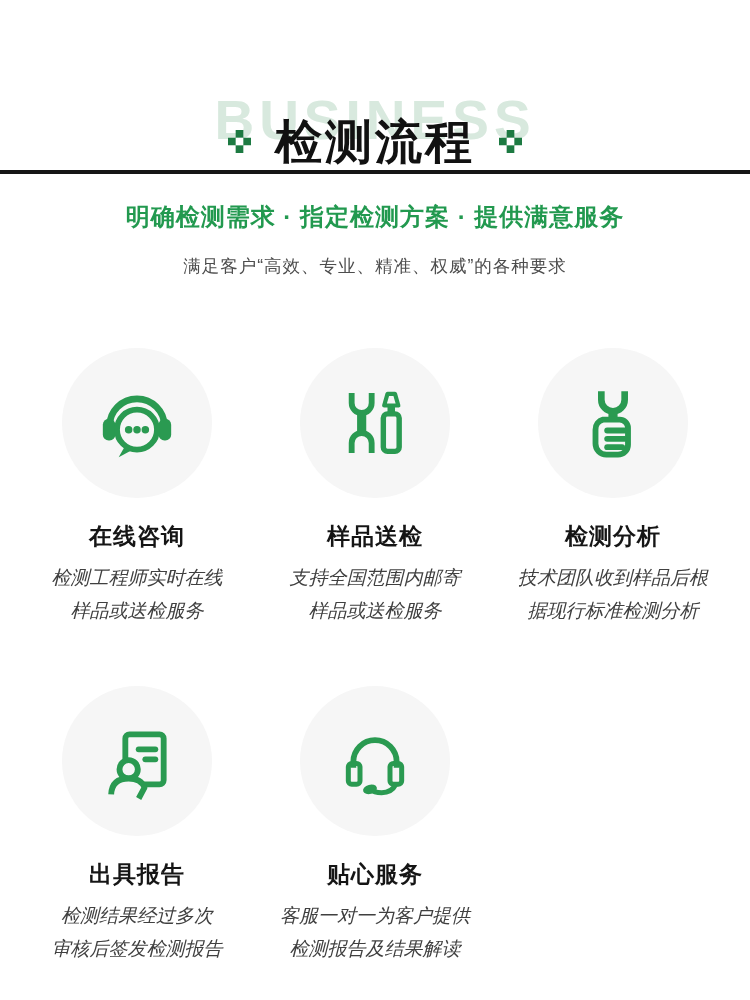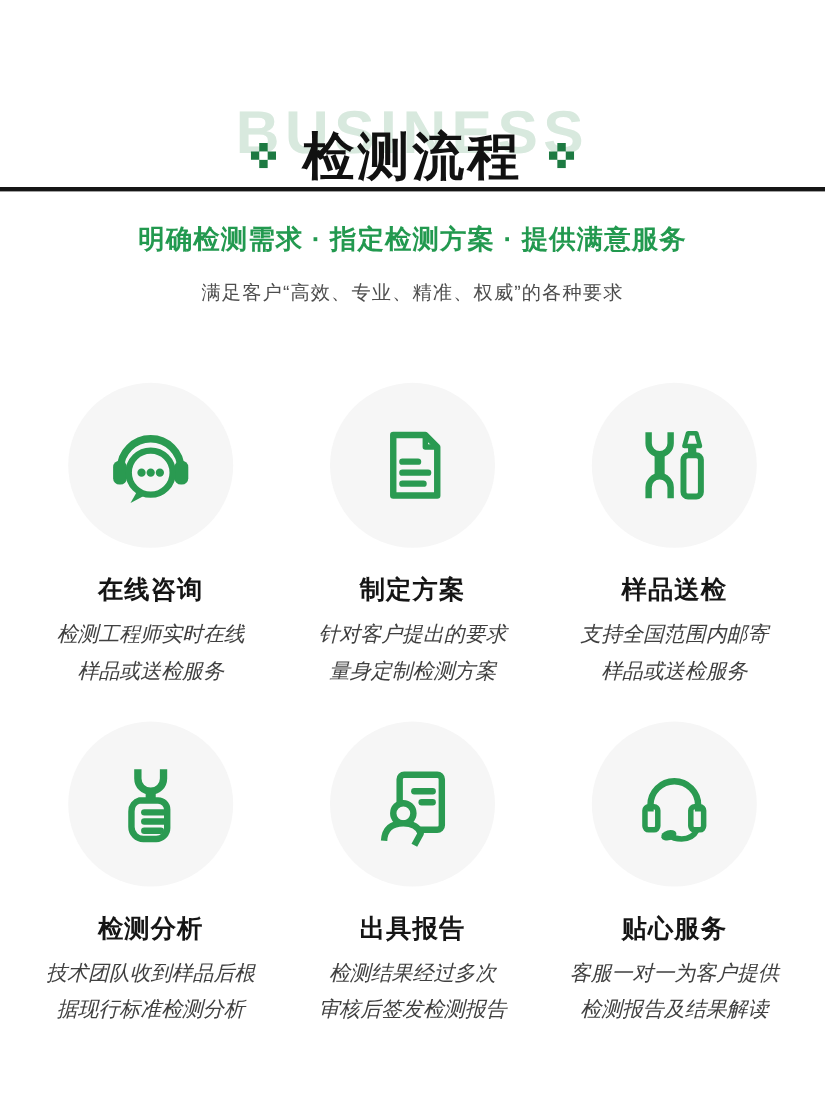--- a/index.html
+++ b/index.html
@@ -61,21 +61,21 @@
     letter-spacing: 1px;
     color: #4d4d4d;
   }
 
   
   .steps-grid {
     width: 714px;
     margin: 70px auto 0;
     display: grid;
     grid-template-columns: repeat(3, 1fr);
-    row-gap: 29px;
+    row-gap: 59px;
   }
   .step-card { text-align: center; }
   .circle {
     width: 150px; height: 150px;
     margin: 0 auto;
     border-radius: 50%;
     background: #f6f6f6;
     display: flex;
     align-items: center;
     justify-content: center;
@@ -143,38 +143,20 @@
           </svg>
         </span>
       </div>
       <h3 class="step-title">在线咨询</h3>
       <p class="step-desc">
         <span>检测工程师实时在线</span>
         <span>样品或送检服务</span>
       </p>
     </div>
 
-    <div class="step-card">
-      <div class="circle">
-        <span>
-          <svg width="80" height="80" viewBox="0 0 96 96" stroke="#2a9a51" fill="none">
-            <path d="M27 15 h35 l13 13 v53 h-48 z" stroke-width="7" stroke-linejoin="round"></path>
-            <path d="M62 15 v13 h13" stroke-width="6" stroke-linejoin="round"></path>
-            <line x1="37" y1="44" x2="54" y2="44" stroke-width="7" stroke-linecap="round"></line>
-            <line x1="37" y1="56" x2="65" y2="56" stroke-width="7" stroke-linecap="round"></line>
-            <line x1="37" y1="68" x2="60" y2="68" stroke-width="7" stroke-linecap="round"></line>
-          </svg>
-        </span>
-      </div>
-      <h3 class="step-title">制定方案</h3>
-      <p class="step-desc">
-        <span>针对客户提出的要求</span>
-        <span>量身定制检测方案</span>
-      </p>
-    </div>
 
     <div class="step-card">
       <div class="circle">
         <span>
           <svg width="80" height="80" viewBox="0 0 96 96" stroke="#2a9a51" fill="none">
             <path d="M20 12 v12 a12 12 0 0 0 24 0 v-12" stroke-width="7"></path>
             <path d="M32 33 v30" stroke-width="11"></path>
             <path d="M20 84 v-12 a12 12 0 0 1 24 0 v12" stroke-width="7"></path>
             <path d="M63 13 h9 l4 14 h-17 z" stroke-width="5" stroke-linejoin="round"></path>
             <path d="M67.5 27 v10" stroke-width="9"></path>

